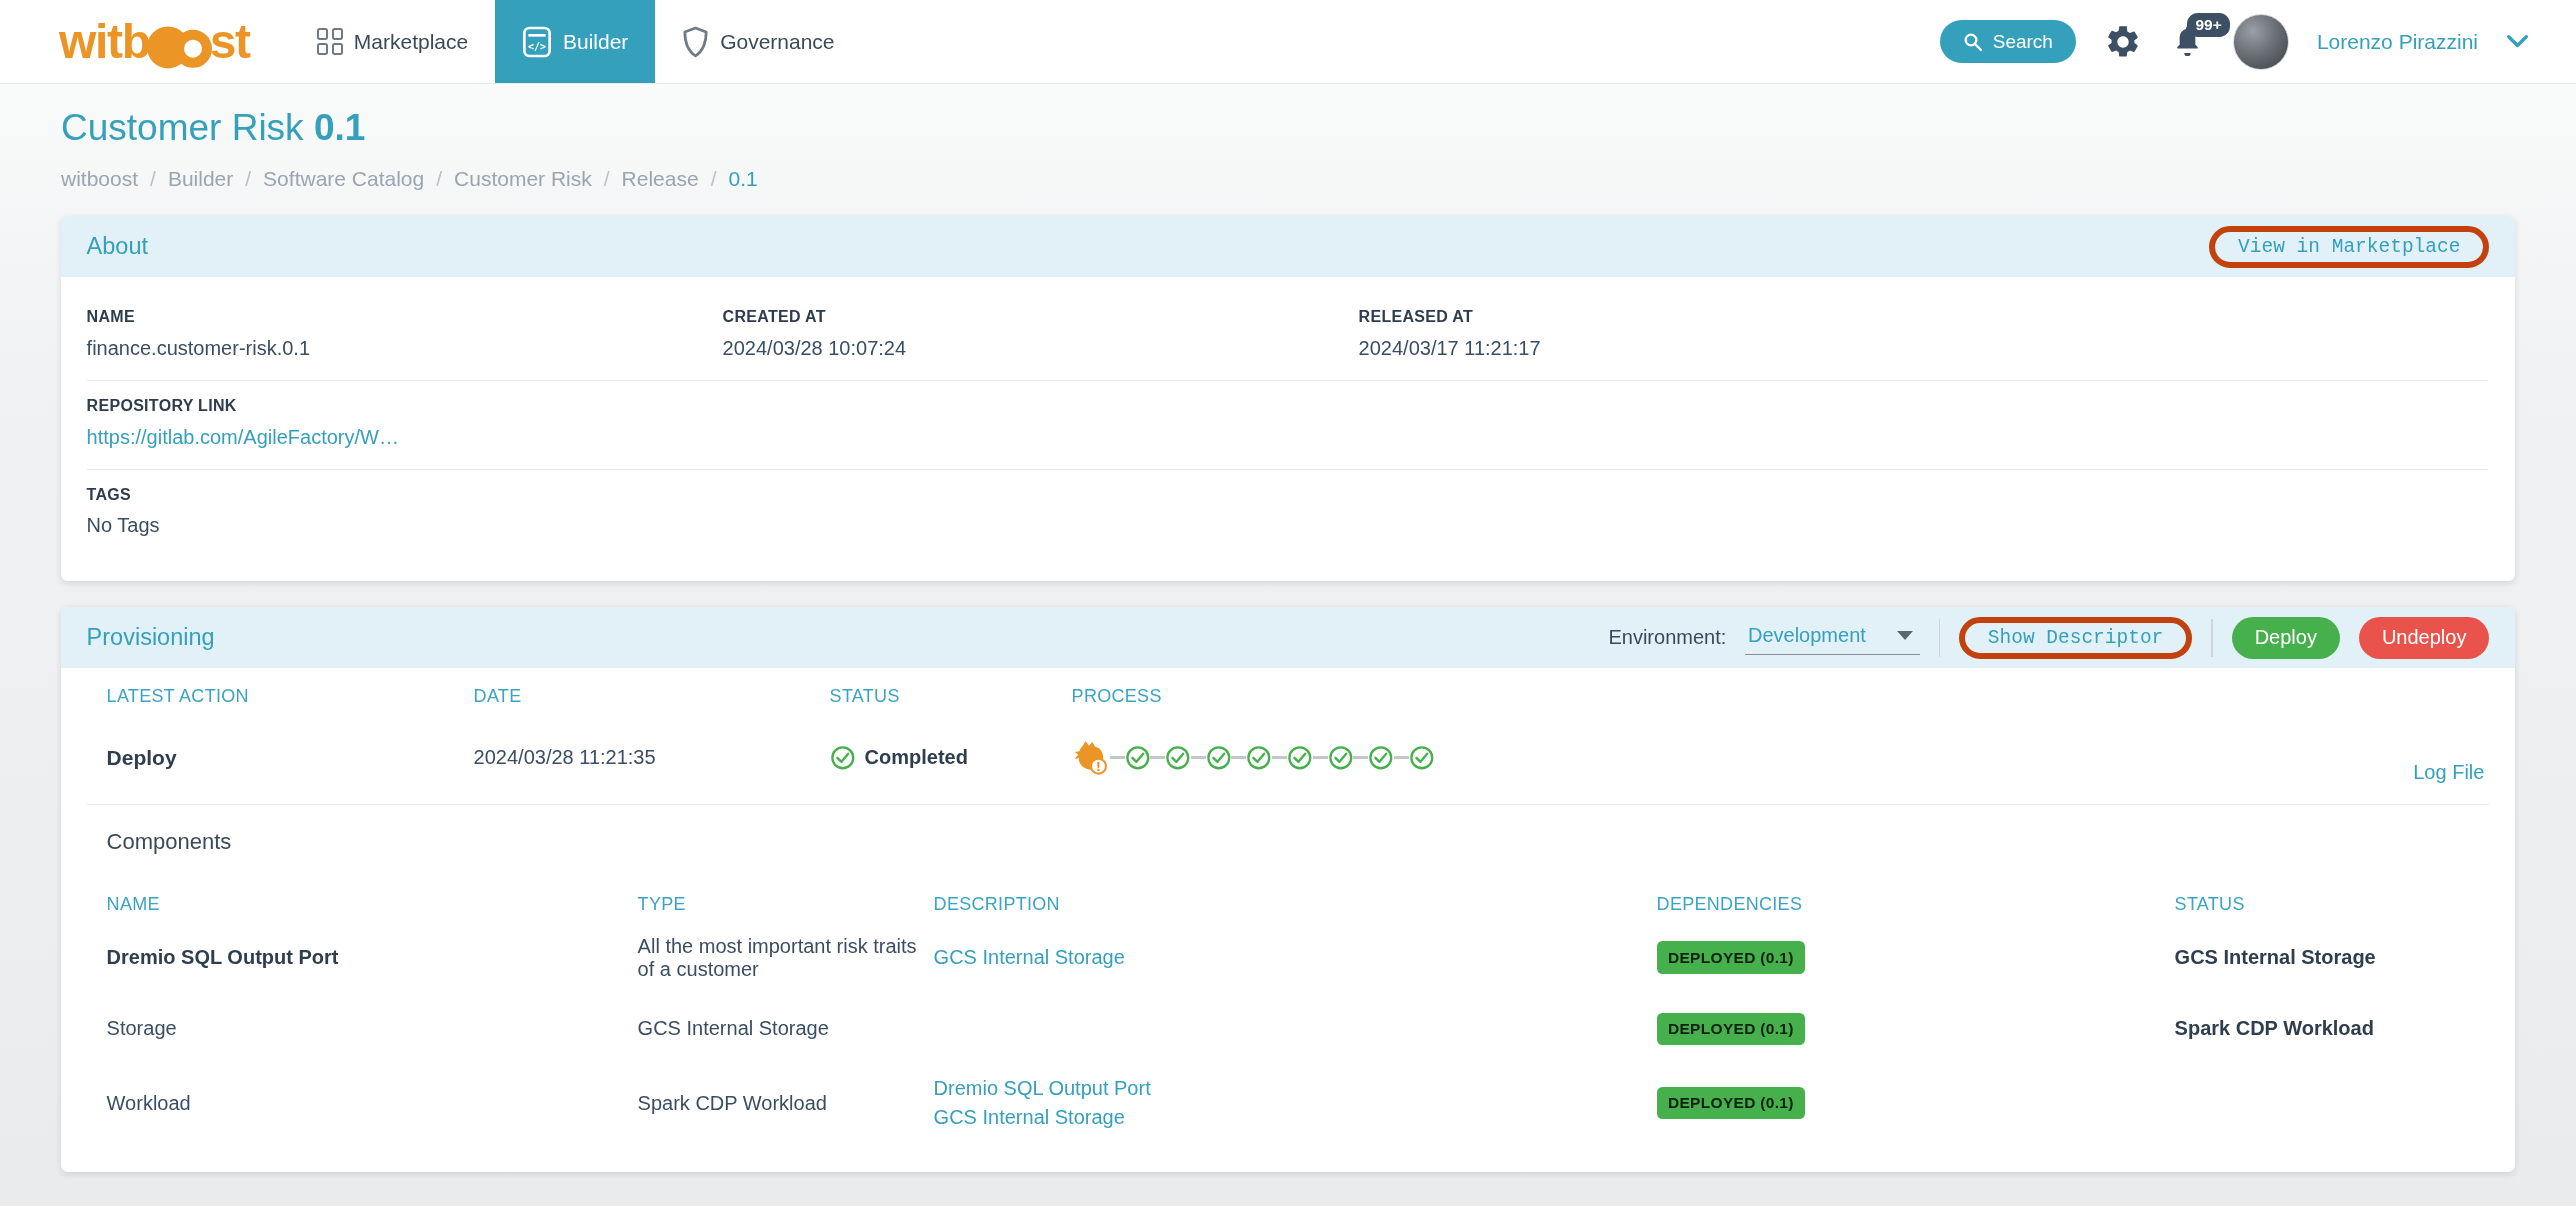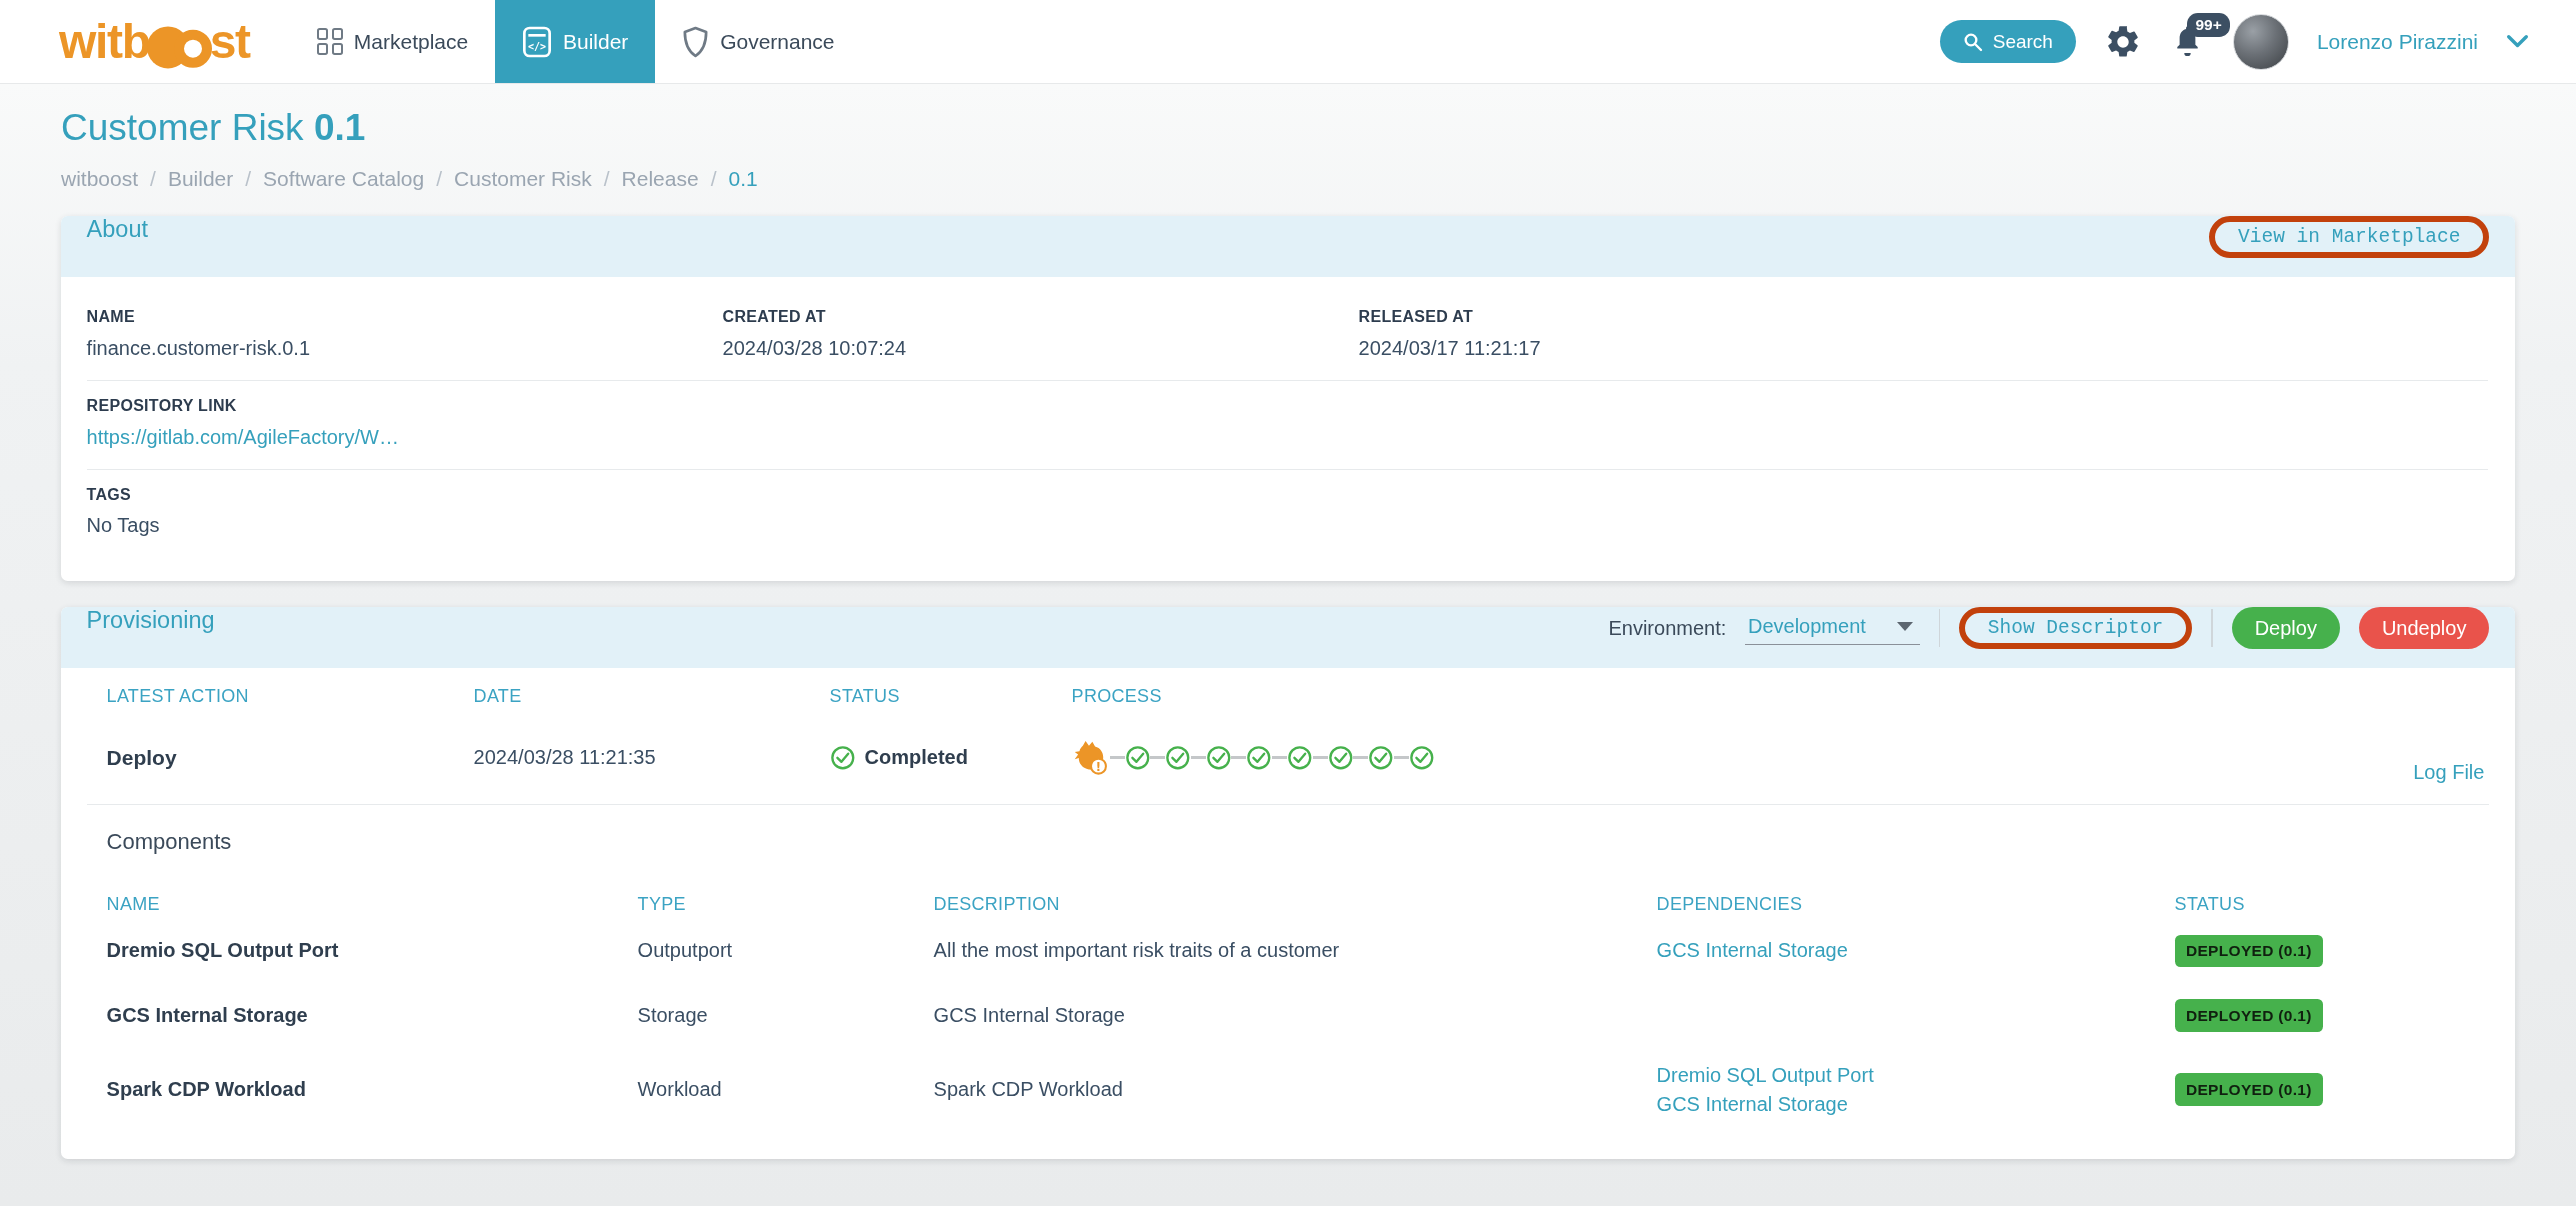--- a/index.html
+++ b/index.html
@@ -39,21 +39,21 @@
     background:linear-gradient(180deg,#f9fafa 0%,#f0f2f3 25%,#e9ebec 100%); }
   h1.page-title { font-size:37px; font-weight:500; color:#35a0bc; letter-spacing:0; }
   h1.page-title b { font-weight:800; }
   .breadcrumb { margin-top:17.5px; font-size:21px; color:#9aa5b1; display:flex; gap:12px; }
   .breadcrumb .crumb { cursor:pointer; }
   .breadcrumb .sep { color:#b9c1ca; }
   .breadcrumb .crumb.current { color:#35a0bc; }
 
   .card { background:#ffffff; border-radius:6.7px; box-shadow:0 2px 6.7px rgba(40,50,60,.14);
     margin-top:25.6px; overflow:hidden; }
-  .card-head { background:#e2f1f8; height:61px; display:flex; align-items:flex-start;
+  .card-head { background:#e2f1f8; height:61px; display:flex; align-items:center;
     justify-content:space-between; padding:0 25.6px; }
   .card-head .sect-title { color:#35a0bc; font-size:23.5px; font-weight:500; }
 
   .pill-outline { border:6px solid #c2410c; color:#35a0bc; background:transparent;
     border-radius:23px; height:42px; padding:0 23px; font-size:19.5px; font-family:Liberation Mono, monospace; cursor:pointer; }
 
   
   .about-body { display:flex; }
   .about-left { flex:1; padding:19px 0 24px 25.6px; }
   .field-label { font-size:16px; font-weight:800; color:#2d3c4e; letter-spacing:0.3px; }
@@ -320,21 +320,20 @@
 
       <h3 class="comp-title">Components</h3>
 
       <div class="comp-grid" id="comp-grid">
         <div class="th">NAME</div>
         <div class="th">TYPE</div>
         <div class="th">DESCRIPTION</div>
         <div class="th">DEPENDENCIES</div>
         <div class="th">STATUS</div>
       <div class="cname">Dremio SQL Output Port</div>
-          <div class="ctext">Outputport</div>
           <div class="ctext">All the most important risk traits of a customer</div>
           <div class="cdeps">
             <a class="teal-link">GCS Internal Storage</a>
           </div>
           <div class=""><span class="status-badge-sm">DEPLOYED (0.1)</span></div>
           <div class="cname">GCS Internal Storage</div>
           <div class="ctext">Storage</div>
           <div class="ctext">GCS Internal Storage</div>
           <div class="cdeps"></div>
           <div class=""><span class="status-badge-sm">DEPLOYED (0.1)</span></div>

